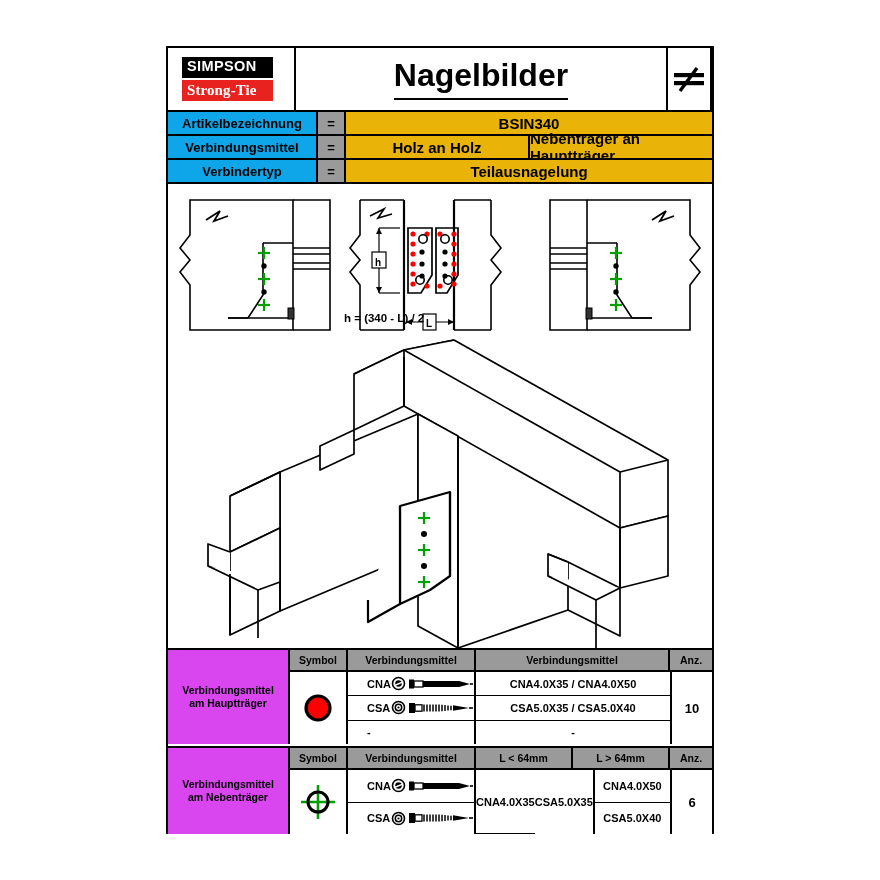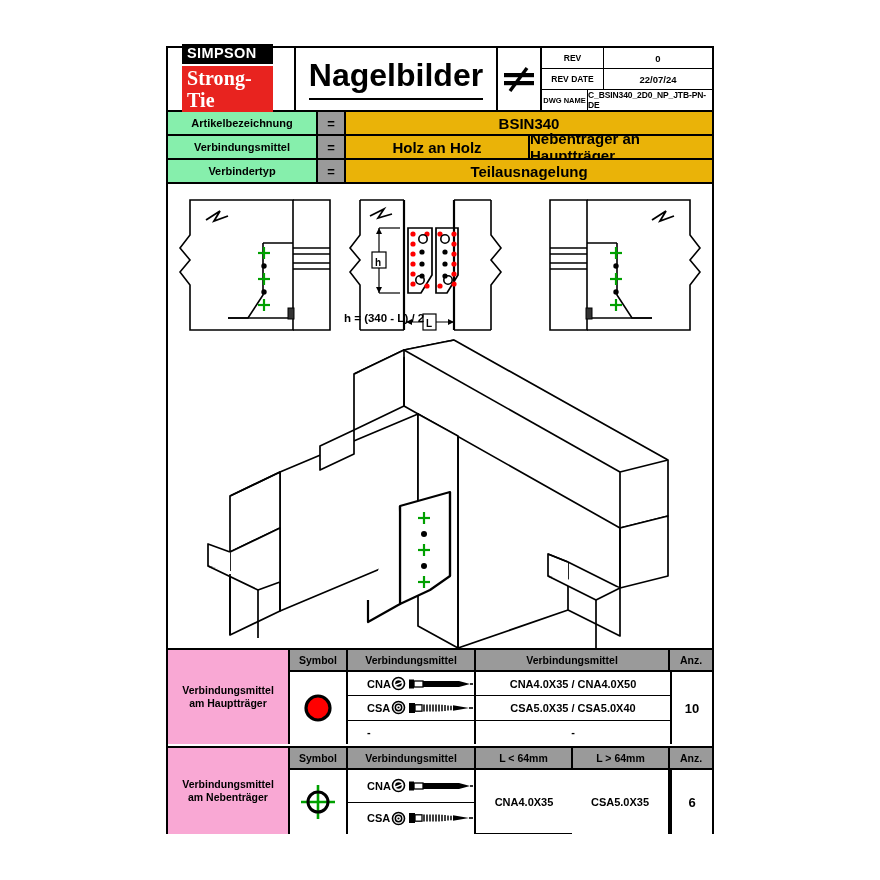--- a/index.html
+++ b/index.html
@@ -32,21 +32,21 @@
   }
   .logo-top{
     background:#000;color:#fff;font-weight:bold;
     font-size:14.5px;letter-spacing:.4px;
     padding:2px 5px 3px 5px;width:91px;box-sizing:border-box;
     font-family:"Liberation Sans",sans-serif;
     line-height:1.05;
   }
   .logo-bot{
     background:#e8231f;color:#fff;font-weight:bold;
-    font-size:20px;letter-spacing:.1px;
+    font-size:15px;letter-spacing:.1px;
     padding:2px 5px 3px 5px;width:91px;box-sizing:border-box;
     font-family:"Liberation Serif",serif;
     line-height:1.08;margin-top:2px;
   }
   #title-cell{
     flex:1;display:flex;align-items:center;justify-content:center;
     border-right:2px solid #000;box-sizing:border-box;
   }
   #title-cell span{
     font-size:32px;font-weight:bold;
@@ -69,23 +69,23 @@
     flex:1;display:flex;align-items:center;justify-content:center;
     font-size:9.5px;font-weight:bold;box-sizing:border-box;
   }
   .rev-lab.wide{width:46px;font-size:7.5px;}
   .dwg-val{font-size:8.5px;letter-spacing:-0.1px;}
 
   
   #inforows{position:absolute;left:0;top:64px;width:544px;}
   .inforow{display:flex;height:24px;box-sizing:border-box;border-bottom:2px solid #000;}
   .info-lab{
-    width:150px;background:#86efac;border-right:2px solid #000;
+    width:150px;background:#0ea5e9;border-right:2px solid #000;
     display:flex;align-items:center;justify-content:center;
-    font-size:11px;font-weight:bold;box-sizing:border-box;
+    font-size:13px;font-weight:bold;box-sizing:border-box;
   }
   .info-eq{
     width:28px;background:#9a9a9a;border-right:2px solid #000;
     display:flex;align-items:center;justify-content:center;
     font-size:13px;font-weight:bold;box-sizing:border-box;
   }
   .info-val{
     flex:1;display:flex;align-items:center;justify-content:center;
     font-size:15px;font-weight:bold;box-sizing:border-box;background:#eab308;
   }
@@ -98,21 +98,21 @@
   }
   #views{position:absolute;left:0;top:0;width:544px;height:150px;}
   #iso{position:absolute;left:0;top:148px;width:544px;height:310px;}
 
   
   #tbl1{position:absolute;left:0;top:600px;width:544px;height:96px;border-top:2px solid #000;box-sizing:border-box;}
   #tbl2{position:absolute;left:0;top:698px;width:544px;height:88px;border-top:2px solid #000;box-sizing:border-box;}
 
   .tblwrap{display:flex;height:100%;box-sizing:border-box;}
   .sidelabel{
-    width:122px;background:#f9a8d4;border-right:2px solid #000;
+    width:122px;background:#d946ef;border-right:2px solid #000;
     display:flex;align-items:center;justify-content:center;text-align:center;
     font-size:10.5px;font-weight:bold;line-height:1.25;box-sizing:border-box;
     padding:0 9px;
   }
   .tblmain{flex:1;display:flex;flex-direction:column;box-sizing:border-box;}
   .hdr{display:flex;height:22px;background:#9a9a9a;border-bottom:2px solid #000;box-sizing:border-box;}
   .hdr .hc{
     display:flex;align-items:center;justify-content:center;
     font-size:10.5px;font-weight:bold;box-sizing:border-box;
     border-right:2px solid #000;
@@ -154,34 +154,20 @@
     </div>
 
     <div id="proj-cell">
       <svg width="36" height="30" viewBox="0 0 36 30" aria-hidden="true">
         <rect x="3" y="9" width="30" height="4.2" fill="#000"></rect>
         <rect x="3" y="17" width="30" height="4.2" fill="#000"></rect>
         <line x1="26" y1="4" x2="9" y2="27" stroke="#000" stroke-width="3.4"></line>
       </svg>
     </div>
 
-    <div id="rev-block">
-      <div class="rev-row">
-        <div class="rev-lab">REV</div>
-        <div class="rev-val">0</div>
-      </div>
-      <div class="rev-row">
-        <div class="rev-lab">REV DATE</div>
-        <div class="rev-val">22/07/24</div>
-      </div>
-      <div class="rev-row">
-        <div class="rev-lab wide">DWG NAME</div>
-        <div class="rev-val dwg-val">C_BSIN340_2D0_NP_JTB-PN-DE</div>
-      </div>
-    </div>
   </div>
 
   <div id="inforows">
 
     <div class="inforow">
       <div class="info-lab">Artikelbezeichnung</div>
       <div class="info-eq">=</div>
       <div class="info-val">BSIN340</div>
     </div>
 
@@ -581,20 +567,24 @@
                 </svg>
               </div>
             </div>
           </div>
 
           <div class="colv2">
             <div class="frow ctr">CNA4.0X35</div>
             <div class="frow ctr">CSA5.0X35</div>
           </div>
 
+          <div class="colv">
+            <div class="frow ctr">CNA4.0X50</div>
+            <div class="frow ctr">CSA5.0X40</div>
+          </div>
 
           <div class="colanz" style="border-left:2px solid #000">6</div>
         </div>
       </div>
     </div>
   </div>
 
 </div>
 
 </body></html>

